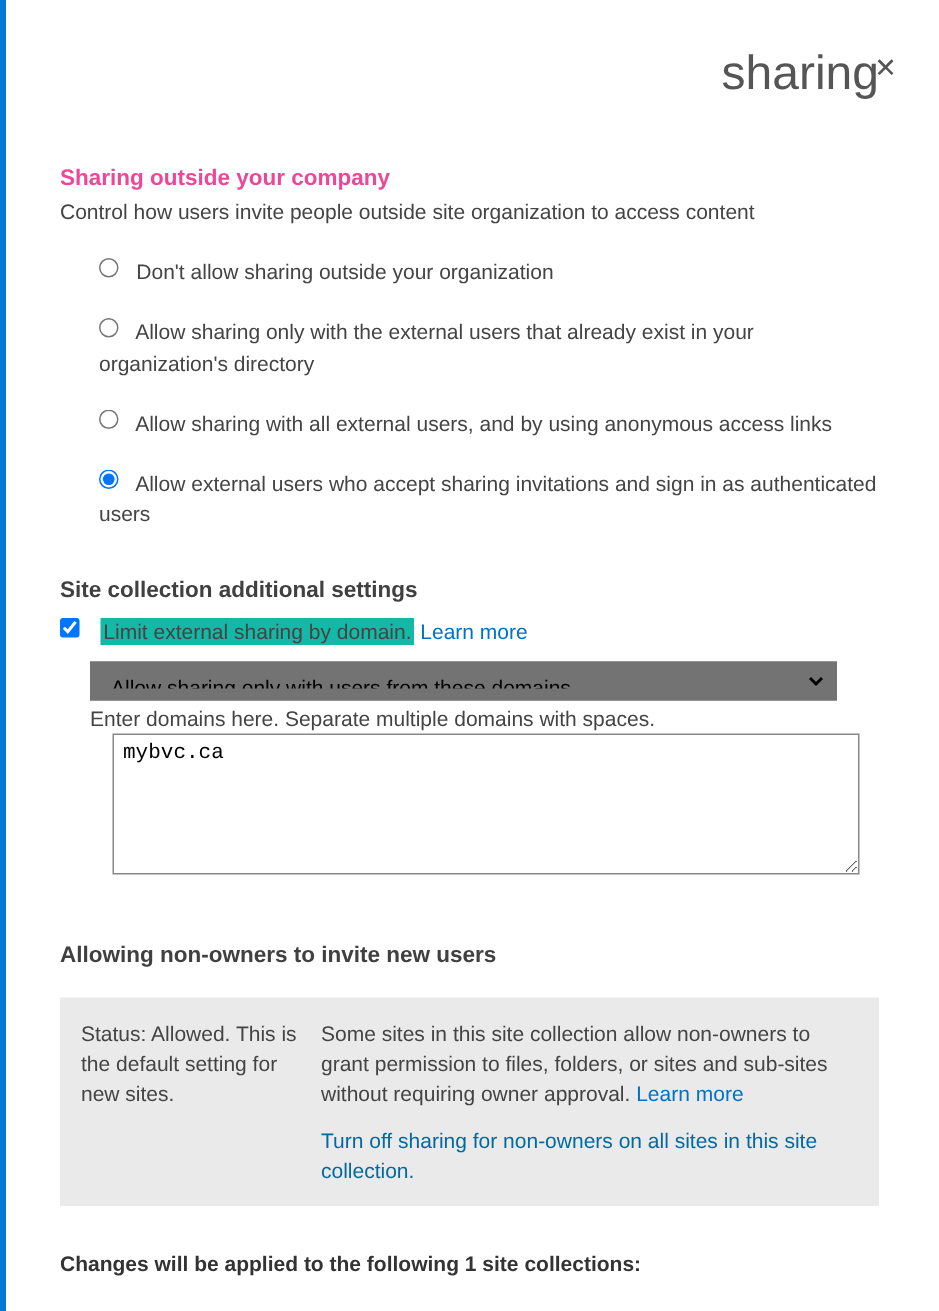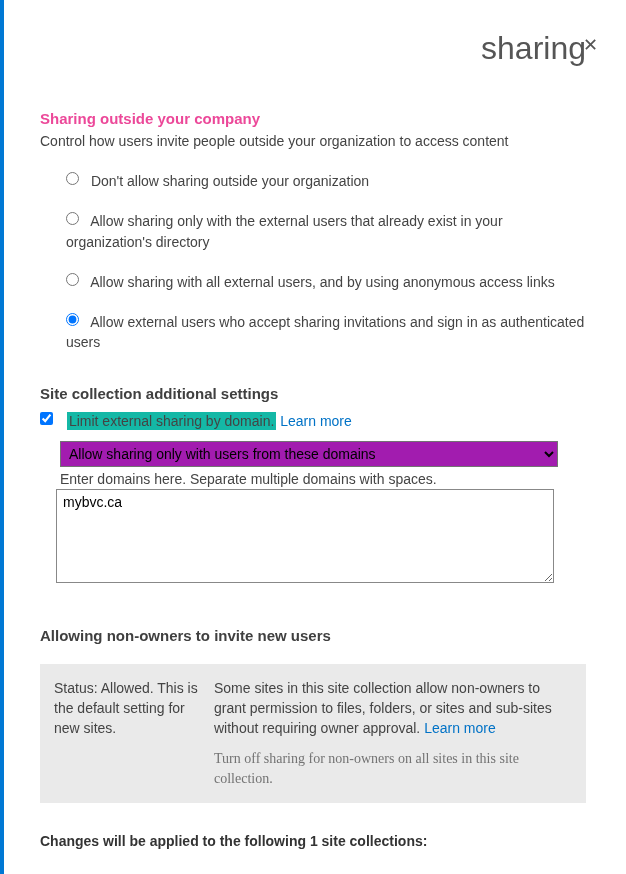--- a/index.html
+++ b/index.html
@@ -100,41 +100,41 @@
     .learn-link {
       color: #0072c6;
       text-decoration: none;
       cursor: pointer;
     }
     .domain-select {
       display: block;
       margin-left: 20px;
       width: 498px;
       height: 26px;
-      border: 1px solid #737373;
+      border: 6px solid #737373;
       font-size: 14px;
       padding: 2px 4px;
-      background: #a21caf;
+      background: #737373;
       font-family: inherit;
     }
     .domain-hint {
       margin-left: 20px;
       font-size: 14px;
       color: #444;
       margin-top: 4px;
       margin-bottom: 2px;
     }
     .domain-textarea {
-      margin-left: 16px;
+      margin-left: 35px;
       width: 498px;
       height: 94px;
       border: 1px solid #888;
       font-size: 14px;
       padding: 4px 6px;
-      font-family: Liberation Sans, sans-serif;
+      font-family: Liberation Mono, monospace;
       resize: both;
     }
     .status-grid {
       display: flex;
       background: #eaeaea;
       padding: 14px;
       margin-top: 20px;
       margin-bottom: 30px;
     }
     .status-left {
@@ -147,26 +147,25 @@
     .status-right {
       flex: 1;
       font-size: 14px;
       color: #444;
       line-height: 1.45;
     }
     .status-right .learn-link { white-space: nowrap; }
     .action-link {
       display: block;
       margin-top: 10px;
-      color: #737373;
+      color: #0369a1;
       font-size: 14px;
       text-decoration: none;
       cursor: pointer;
       line-height: 1.45;
-      font-family: Liberation Serif, serif;
     }
     .footer-note {
       font-size: 14px;
       font-weight: bold;
       color: #333;
       margin-top: 10px;
     }
   </style>
 </head>
 <body>
@@ -175,21 +174,21 @@
 
 <div class="dialog">
 
   <button class="close-btn">✕</button>
 
   <h1 class="page-title">sharing</h1>
 
   <div class="scroll-area">
 
     <div class="section-title">Sharing outside your company</div>
-    <div class="section-desc">Control how users invite people outside your organization to access content</div>
+    <div class="section-desc">Control how users invite people outside site organization to access content</div>
 
     <div class="radio-group">
       <label class="radio-option">
         <input type="radio" name="sharing" style="">
         <span>Don't allow sharing outside your organization</span>
       </label>
       <label class="radio-option">
         <input type="radio" name="sharing" style="">
         <span>Allow sharing only with the external users that already exist in your organization's directory</span>
       </label>

